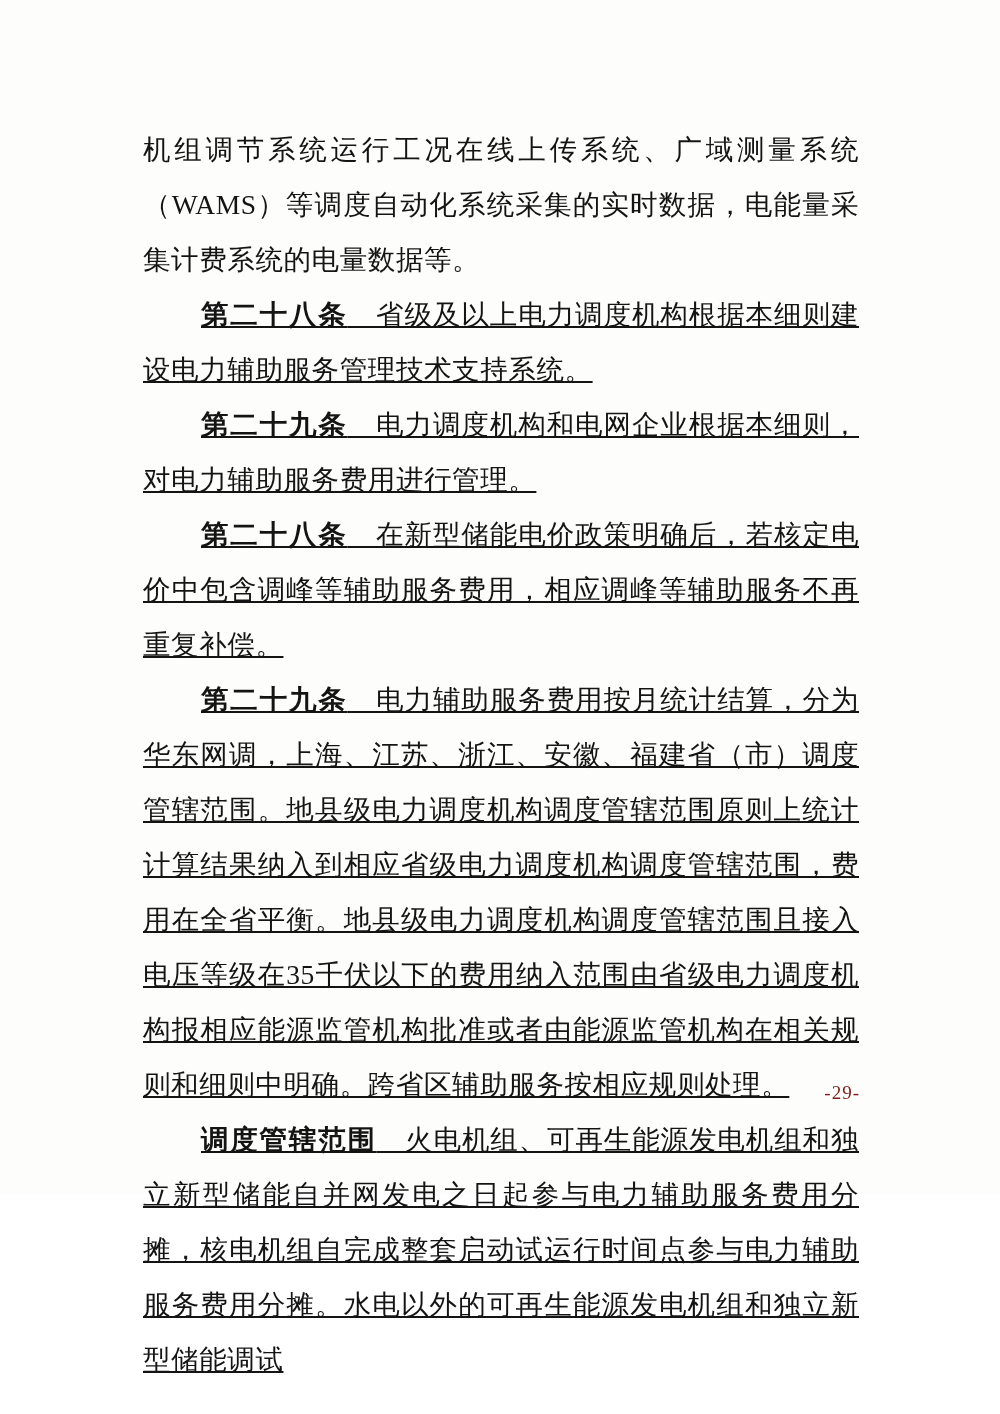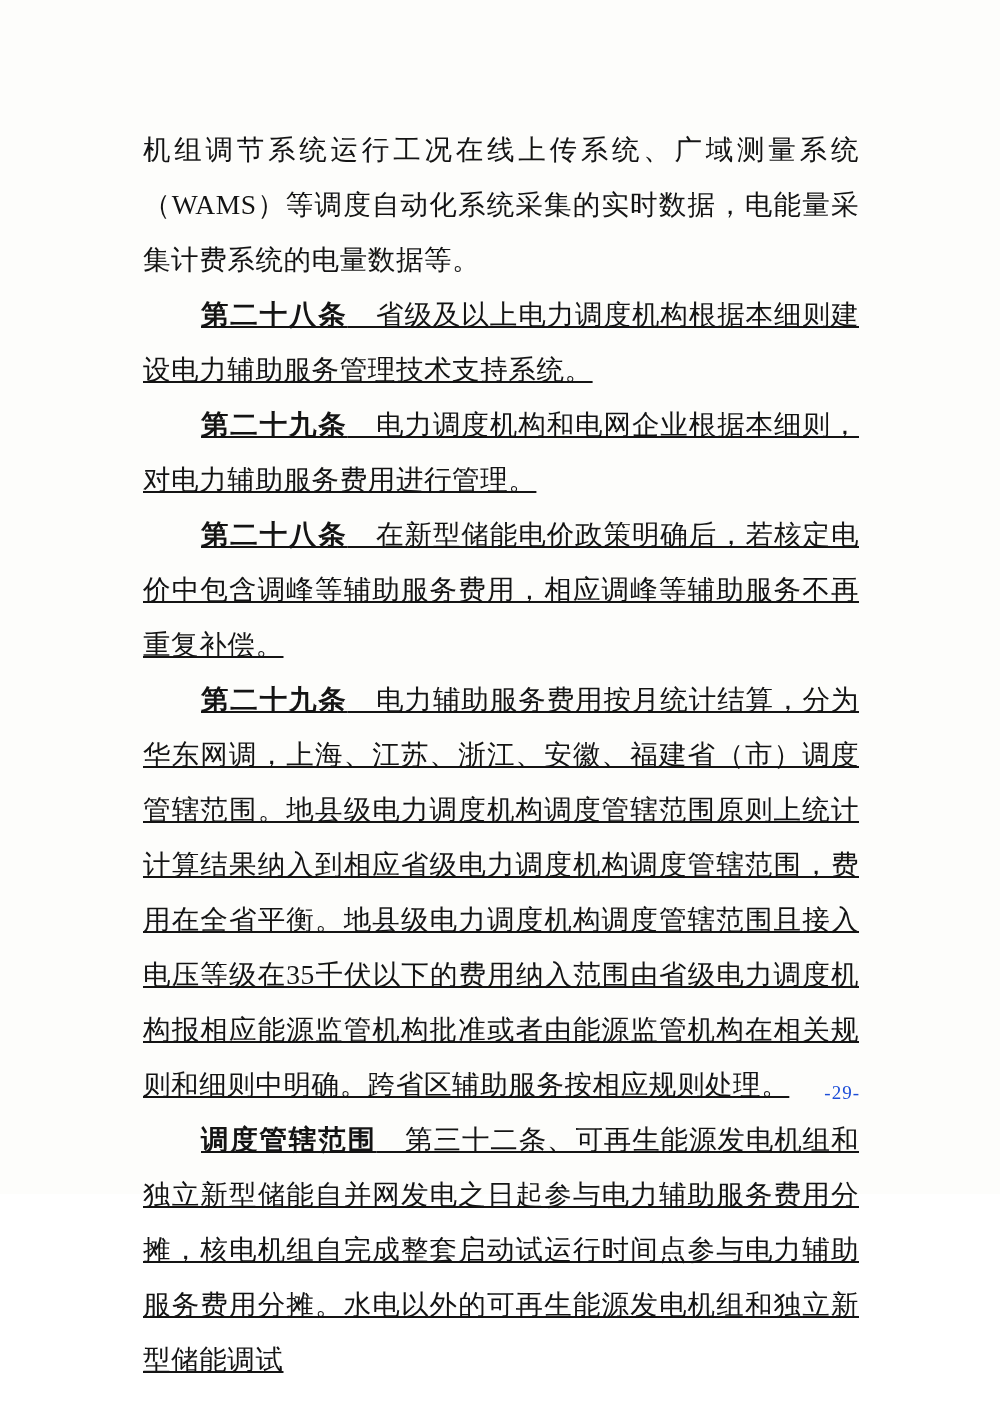--- a/index.html
+++ b/index.html
@@ -46,21 +46,21 @@
   .article-label {
     font-weight: bold;
     letter-spacing: 1.5px;
   }
   .page-number {
     position: absolute;
     right: 140px;
     bottom: 90px;
     font-size: 19px;
     letter-spacing: 1px;
-    color: #1d4ed8;
+    color: #7f1d1d;
     font-family: "Liberation Serif", "DejaVu Serif", serif;
   }
 </style>
 </head>
 <body>
 
 <div class="page">
   <div class="content">
 
     <p class="para">
@@ -77,19 +77,19 @@
 
     <p class="para indent">
       <span class="article-label">第二十八条</span><span>　在新型储能电价政策明确后，若核定电价中包含调峰等辅助服务费用，相应调峰等辅助服务不再重复补偿。</span>
     </p>
 
     <p class="para indent">
       <span class="article-label">第二十九条</span><span>　电力辅助服务费用按月统计结算，分为华东网调，上海、江苏、浙江、安徽、福建省（市）调度管辖范围。地县级电力调度机构调度管辖范围原则上统计计算结果纳入到相应省级电力调度机构调度管辖范围，费用在全省平衡。地县级电力调度机构调度管辖范围且接入电压等级在35千伏以下的费用纳入范围由省级电力调度机构报相应能源监管机构批准或者由能源监管机构在相关规则和细则中明确。跨省区辅助服务按相应规则处理。</span>
     </p>
 
     <p class="para indent">
-      <span class="article-label">调度管辖范围</span><span>　第三十二条、可再生能源发电机组和独立新型储能自并网发电之日起参与电力辅助服务费用分摊，核电机组自完成整套启动试运行时间点参与电力辅助服务费用分摊。水电以外的可再生能源发电机组和独立新型储能调试</span>
+      <span class="article-label">调度管辖范围</span><span>　火电机组、可再生能源发电机组和独立新型储能自并网发电之日起参与电力辅助服务费用分摊，核电机组自完成整套启动试运行时间点参与电力辅助服务费用分摊。水电以外的可再生能源发电机组和独立新型储能调试</span>
     </p>
 
   </div>
 
   <div class="page-number">-29-</div>
 </div>
 
 </body></html>

